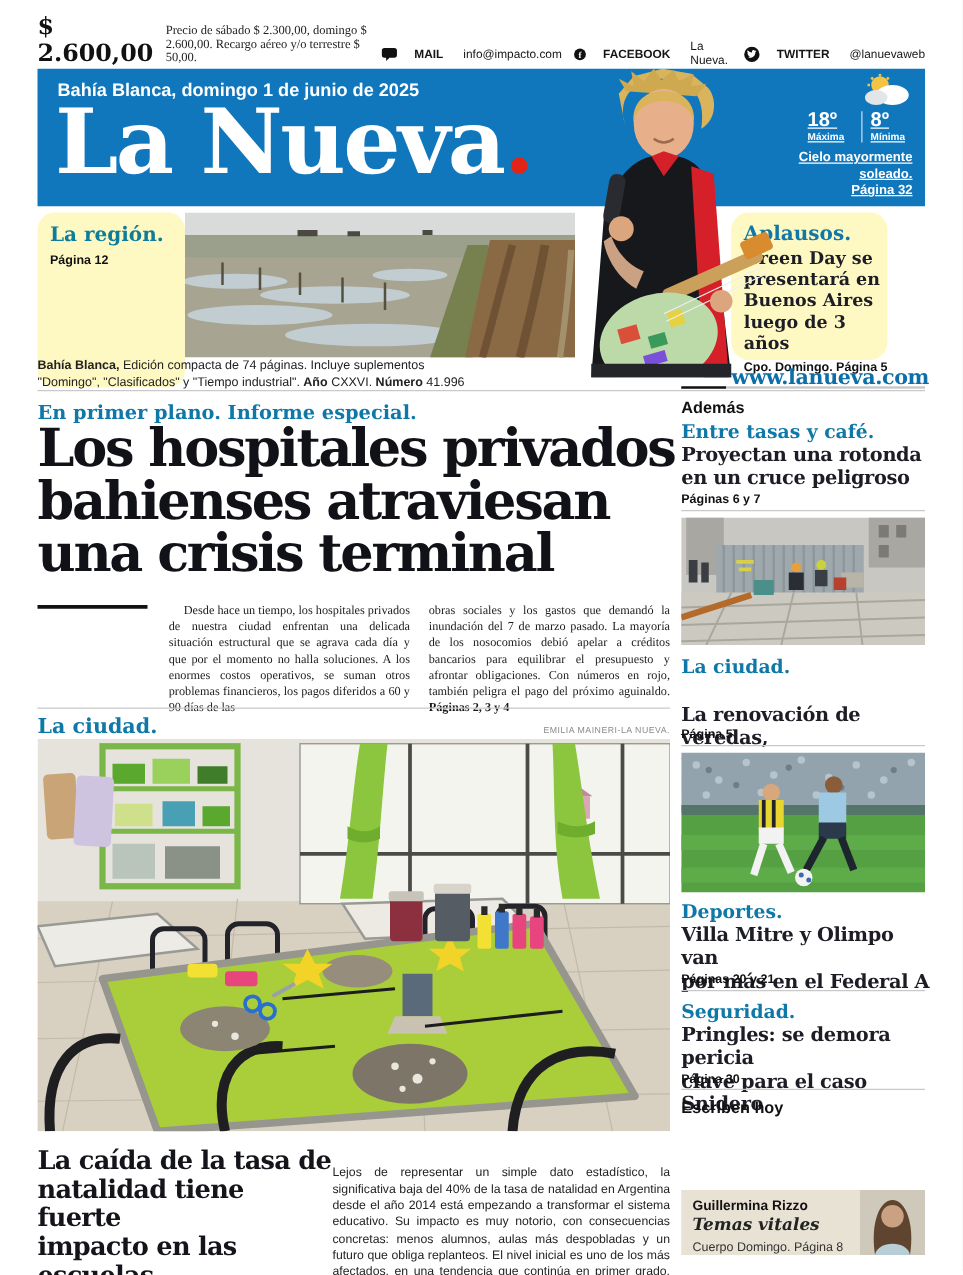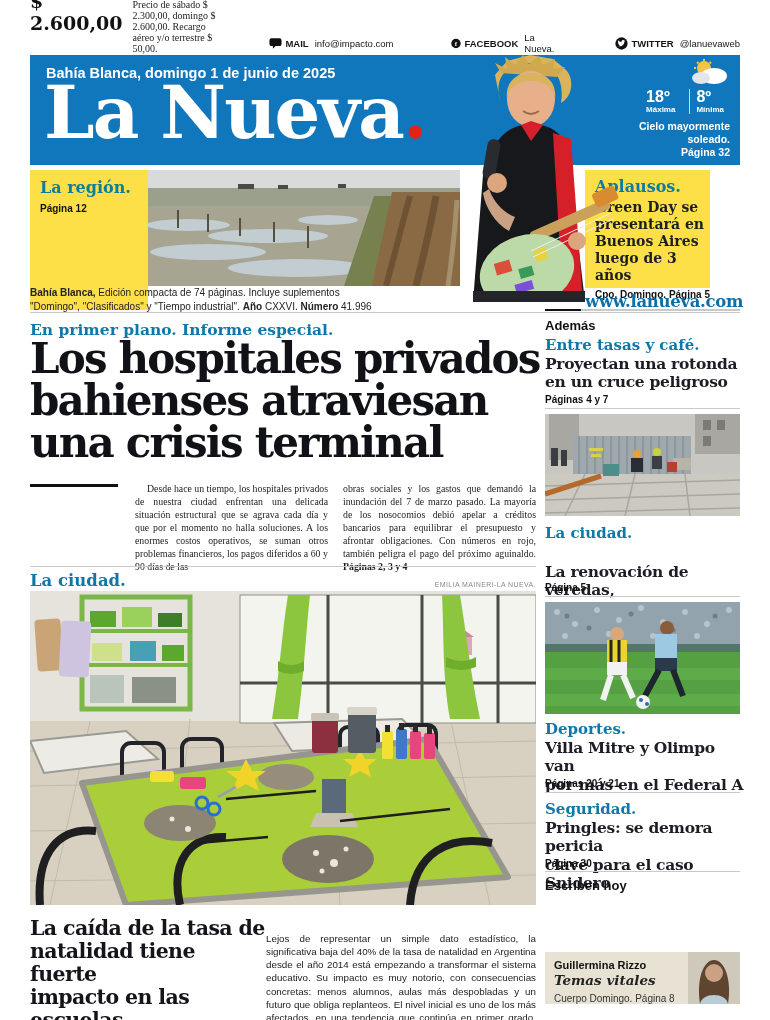--- a/index.html
+++ b/index.html
@@ -10,36 +10,36 @@
   .kicker{font-family:"DejaVu Serif",serif;font-weight:bold;color:#0f78a8;}
   .pageref{font-weight:bold;font-size:10px;color:#111;}
   .rule{background:#c9c9c9;height:1px;}
   
   .topbar{left:30px;top:28px;width:710px;height:26px;display:flex;align-items:flex-end;justify-content:space-between;}
   .priceline{display:flex;align-items:baseline;gap:10px;}
   .price{font-family:"DejaVu Serif",serif;font-weight:bold;font-size:19px;color:#111;}
   .pricedetails{font-family:"Liberation Serif",serif;font-size:10px;color:#222;}
   .social{display:flex;align-items:center;gap:10px;font-size:9.5px;}
   .social .lbl{font-weight:bold;margin-right:3px;}
-  .social .itm{display:flex;align-items:center;gap:3px;margin-left:48px;}
+  .social .itm{display:flex;align-items:center;gap:13px;}
   
   .masthead{left:30px;top:55px;width:710px;height:110px;background:#1177bd;}
   .dateline{position:absolute;left:16px;top:10px;color:#fff;font-weight:bold;font-size:14.5px;text-align:center;}
   .logo{position:absolute;left:14px;top:22px;color:#fff;font-family:"DejaVu Serif",serif;
         font-weight:bold;font-size:72px;letter-spacing:-2px;line-height:1;}
   .logo .dot{color:#e02417;}
-  .weather{position:absolute;right:10px;top:4px;width:120px;color:#fff;text-align:right;}
+  .weather{position:absolute;right:10px;top:4px;width:120px;color:#fff;text-align:right;text-decoration:underline;}
   .temps{display:flex;justify-content:flex-end;gap:8px;margin-top:2px;}
   .temp{text-align:left;padding:0 6px;}
   .temp+.temp{border-left:1px solid rgba(255,255,255,.75);}
   .temp .t{font-size:16px;font-weight:bold;line-height:1;}
   .temp .l{font-size:8px;font-weight:bold;}
   .forecast{font-size:10.5px;font-weight:bold;line-height:1.25;margin-top:6px;}
   
-  .beige{background:#fde047;}
+  .beige{background:#fef9c3;border-radius:14px;}
   .teaser-kicker{font-size:16px;line-height:1.1;}
   .teaser-title{font-family:"DejaVu Serif",serif;font-weight:bold;color:#1d1d26;font-size:14px;line-height:1.22;margin-top:3px;}
   .website{font-family:"DejaVu Serif",serif;font-weight:bold;font-size:16.5px;color:#0d6faa;letter-spacing:-.3px;}
   .editionline{font-size:10px;color:#222;line-height:1.35;}
   
   .mainkicker{font-size:15.5px;}
   .mainheadline{font-family:"DejaVu Serif",serif;font-weight:bold;color:#111118;
                 font-size:42px;line-height:1.0;letter-spacing:-1.8px;}
   .deckbar{width:88px;height:3px;background:#111;}
   .deck{font-size:10.5px;font-weight:bold;line-height:1.35;letter-spacing:.2px;}
@@ -330,21 +330,21 @@
 natalidad tiene fuerte
 impacto en las escuelas</div>
   <div class="abs bbody" style="left:266px;top:916px;width:270px;"><span>Lejos de representar un simple dato estadístico, la significativa baja del 40% de la tasa de natalidad en Argentina desde el año 2014 está empezando a transformar el sistema educativo. Su impacto es muy notorio, con consecuencias concretas: menos alumnos, aulas más despobladas y un futuro que obliga replanteos. El nivel inicial es uno de los más afectados, en una tendencia que continúa en primer grado. </span><b>Página 8</b></div>
 
   <div class="abs rrule-black" style="left:545px;top:309px;width:195px;"></div>
   <div class="abs rcol-head" style="left:545px;top:318px;">Además</div>
 
   <div class="abs kicker rk" style="left:545px;top:336px;">Entre tasas y café.</div>
   <div class="abs rtitle pre" style="left:545px;top:353px;width:200px;">Proyectan una rotonda
 en un cruce peligroso</div>
-  <div class="abs pageref" style="left:545px;top:394px;">Páginas 4 y 7</div>
+  <div class="abs pageref" style="left:545px;top:394px;">Páginas 6 y 7</div>
   <div class="abs rule" style="left:545px;top:408px;width:195px;"></div>
 
   <div class="abs" style="left:545px;top:414px;width:195px;height:102px;">
     <svg width="195" height="102" viewBox="0 0 195 102">
       <rect width="195" height="102" fill="#c9c7c2"></rect>
       <g fill="#a9a7a2">
           <rect x="4" y="0" width="30" height="46"></rect>
           <rect x="150" y="0" width="45" height="40"></rect>
         </g>
       <g fill="#7c7a75">

